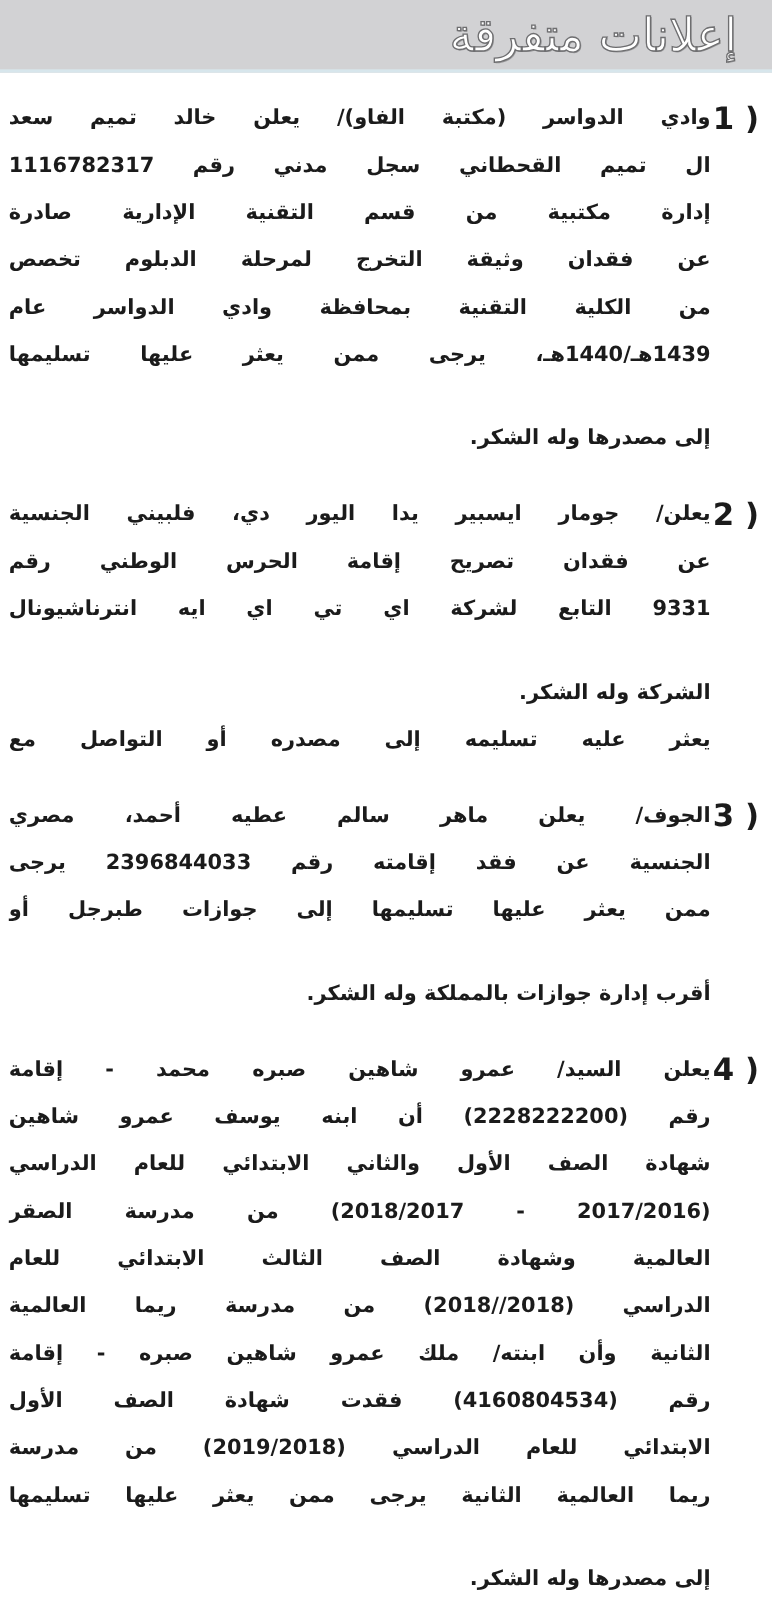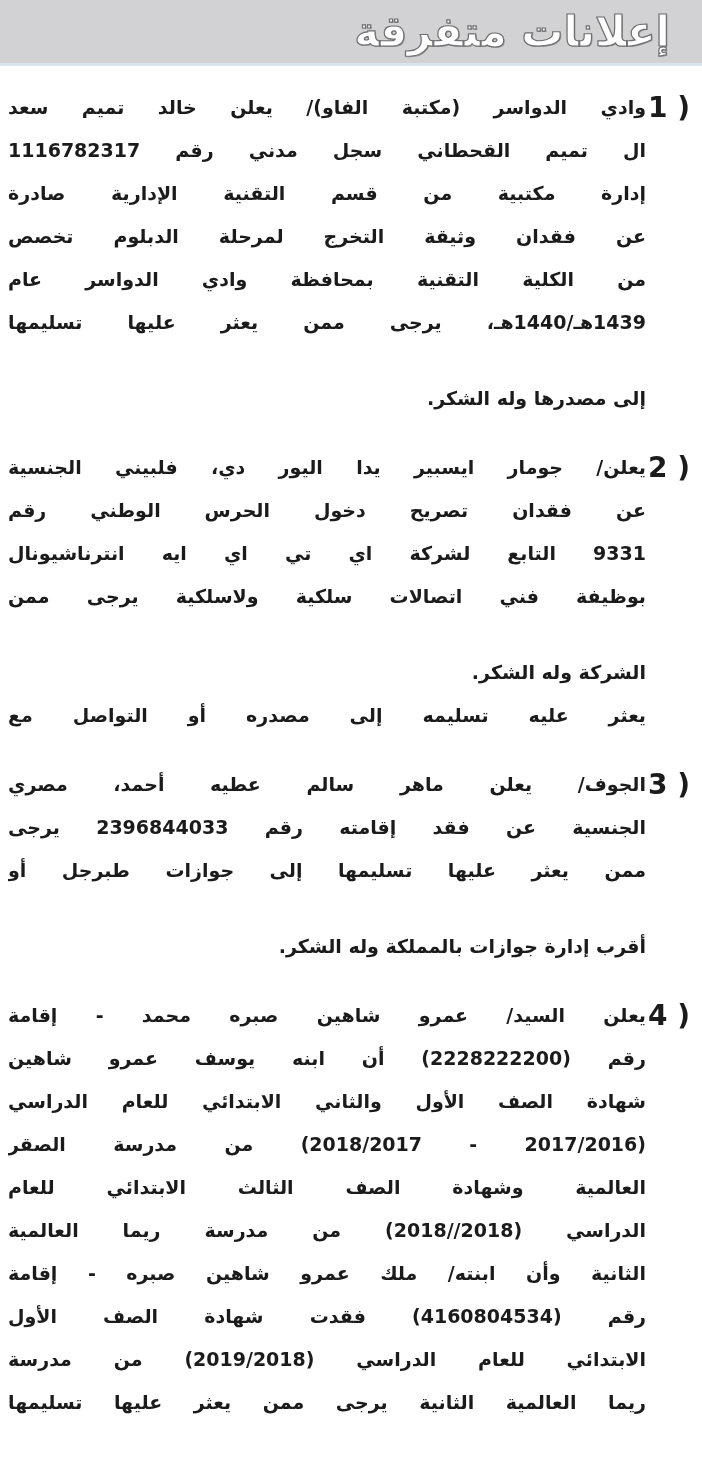--- a/index.html
+++ b/index.html
@@ -22,21 +22,21 @@
       height: 66px;
       background: #d2d2d4;
       border-bottom: 3px solid #d7e6ec;
       box-sizing: border-box;
     }
     .header-title {
       position: absolute;
       right: 32px;
       top: 2px;
       font-family: "DejaVu Sans", sans-serif;
-      font-weight: bold;
+      font-weight: normal;
       font-size: 42px;
       line-height: 60px;
       color: #ffffff;
       letter-spacing: 0;
       -webkit-text-stroke: 1.2px #6e6e70;
       text-shadow: 1px 1px 0 #9a9a9c;
       white-space: nowrap;
     }
     .ads {
       position: absolute;
@@ -97,23 +97,22 @@
     <span class="ad-line">إدارة مكتبية من قسم التقنية الإدارية صادرة</span>
     <span class="ad-line">عن فقدان وثيقة التخرج لمرحلة الدبلوم تخصص</span>
     <span class="ad-line">من الكلية التقنية بمحافظة وادي الدواسر عام</span>
     <span class="ad-line">1439هـ/1440هـ، يرجى ممن يعثر عليها تسليمها</span>
     <span class="ad-line last">إلى مصدرها وله الشكر.</span>
   </div>
 
   <div class="ad">
     <span class="ad-number">2 )</span>
     <span class="ad-line first">يعلن/ جومار ايسبير يدا اليور دي، فلبيني الجنسية</span>
-    <span class="ad-line">عن فقدان تصريح دخول الحرس الوطني رقم</span>
+    <span class="ad-line">عن فقدان تصريح إقامة الحرس الوطني رقم</span>
     <span class="ad-line">9331 التابع لشركة اي تي اي ايه انترناشيونال</span>
-    <span class="ad-line">بوظيفة فني اتصالات سلكية ولاسلكية يرجى ممن</span>
     <span class="ad-line last">الشركة وله الشكر.</span>
     <span class="ad-line">يعثر عليه تسليمه إلى مصدره أو التواصل مع</span>
   </div>
 
   <div class="ad">
     <span class="ad-number">3 )</span>
     <span class="ad-line first">الجوف/ يعلن ماهر سالم عطيه أحمد، مصري</span>
     <span class="ad-line">الجنسية عن فقد إقامته رقم 2396844033 يرجى</span>
     <span class="ad-line">ممن يعثر عليها تسليمها إلى جوازات طبرجل أو</span>
     <span class="ad-line last">أقرب إدارة جوازات بالمملكة وله الشكر.</span>

